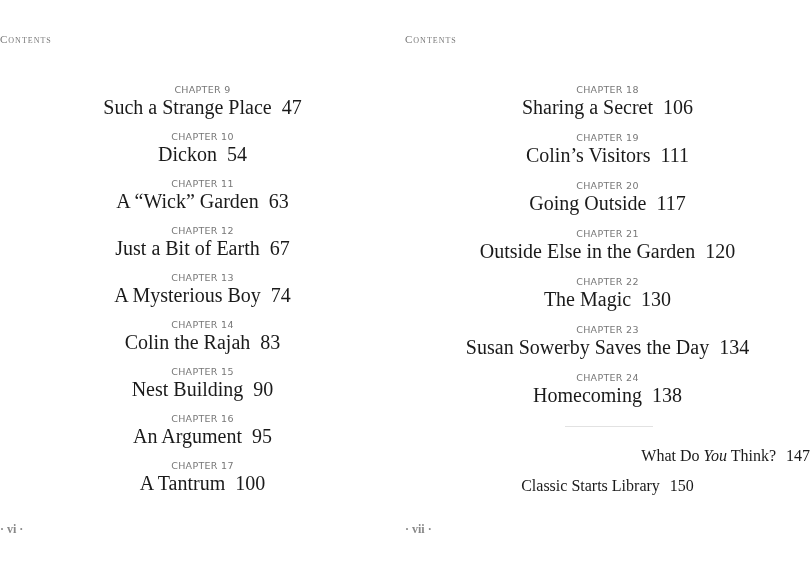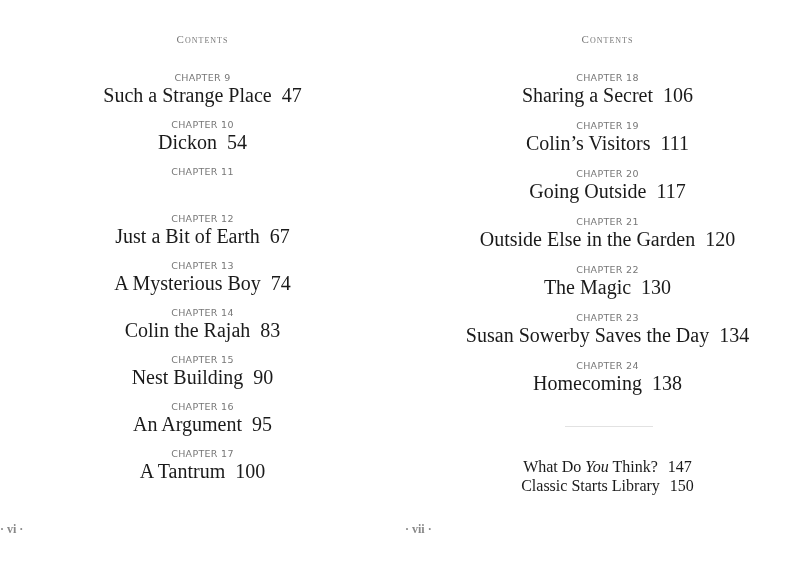--- a/index.html
+++ b/index.html
@@ -1,21 +1,21 @@
 <!DOCTYPE html>
 <html><head>
 <meta charset="utf-8">
 <style>
   html, body { margin: 0; padding: 0; background: #ffffff; }
   body { width: 810px; height: 565px; position: relative; overflow: hidden; font-family: "Liberation Serif", serif; color: #1a1a1a; }
   .page { position: absolute; top: 0; width: 405px; height: 565px; }
   .page.left { left: 0; }
   .page.right { left: 405px; }
-  .running-head { position: absolute; top: 33px; width: 100%; text-align: center; font-size: 11px; letter-spacing: 1px; color: #777; font-variant: small-caps; }
-  .entries { position: absolute; top: 72px; width: 100%; }
+  .running-head { position: absolute; top: 33px; width: 100%; text-align: left; font-size: 11px; letter-spacing: 1px; color: #777; font-variant: small-caps; }
+  .entries { position: absolute; top: 84px; width: 100%; }
   .entry { text-align: center; height: 47px; }
   .right .entry { height: 48px; }
   .ch-label { font-family: "DejaVu Sans", sans-serif; font-size: 9.5px; color: #777; letter-spacing: 0.3px; line-height: 12px; display: block; }
   .ch-title { font-size: 20px; line-height: 22px; display: block; }
   .ch-title .pg { margin-left: 10px; }
   .divider { position: absolute; left: 565px; top: 426px; width: 88px; height: 1px; background: #e2e2e2; }
   .extra { position: absolute; left: 405px; width: 405px; text-align: center; font-size: 16px; line-height: 22px; }
   .extra .pg { margin-left: 10px; }
   .folio { position: absolute; top: 522px; width: 100%; font-size: 12px; color: #888; font-weight: bold; }
 </style>
@@ -28,20 +28,21 @@
     <div class="entry">
         <span class="ch-label">CHAPTER 9</span>
         <span class="ch-title"><span>Such a Strange Place</span><span class="pg">47</span></span>
       </div>
     <div class="entry">
         <span class="ch-label">CHAPTER 10</span>
         <span class="ch-title"><span>Dickon</span><span class="pg">54</span></span>
       </div>
     <div class="entry">
         <span class="ch-label">CHAPTER 11</span>
+        <span class="ch-title"><span>A “Wick” Garden</span><span class="pg">63</span></span>
       </div>
     <div class="entry">
         <span class="ch-label">CHAPTER 12</span>
         <span class="ch-title"><span>Just a Bit of Earth</span><span class="pg">67</span></span>
       </div>
     <div class="entry">
         <span class="ch-label">CHAPTER 13</span>
         <span class="ch-title"><span>A Mysterious Boy</span><span class="pg">74</span></span>
       </div>
     <div class="entry">
@@ -94,18 +95,18 @@
     <div class="entry">
         <span class="ch-label">CHAPTER 24</span>
         <span class="ch-title"><span>Homecoming</span><span class="pg">138</span></span>
       </div>
   </div>
   <div class="folio">· vii ·</div>
 </div>
 
 <div class="divider"></div>
 
-<div class="extra" style="top:456px;">
+<div class="extra" style="top:445px;text-align:right;">
   <span>What Do </span><i>You</i><span> Think?</span><span class="pg">147</span>
 </div>
 <div class="extra" style="top:475px;">
   <span>Classic Starts Library</span><span class="pg">150</span>
 </div>
 
 </body></html>

